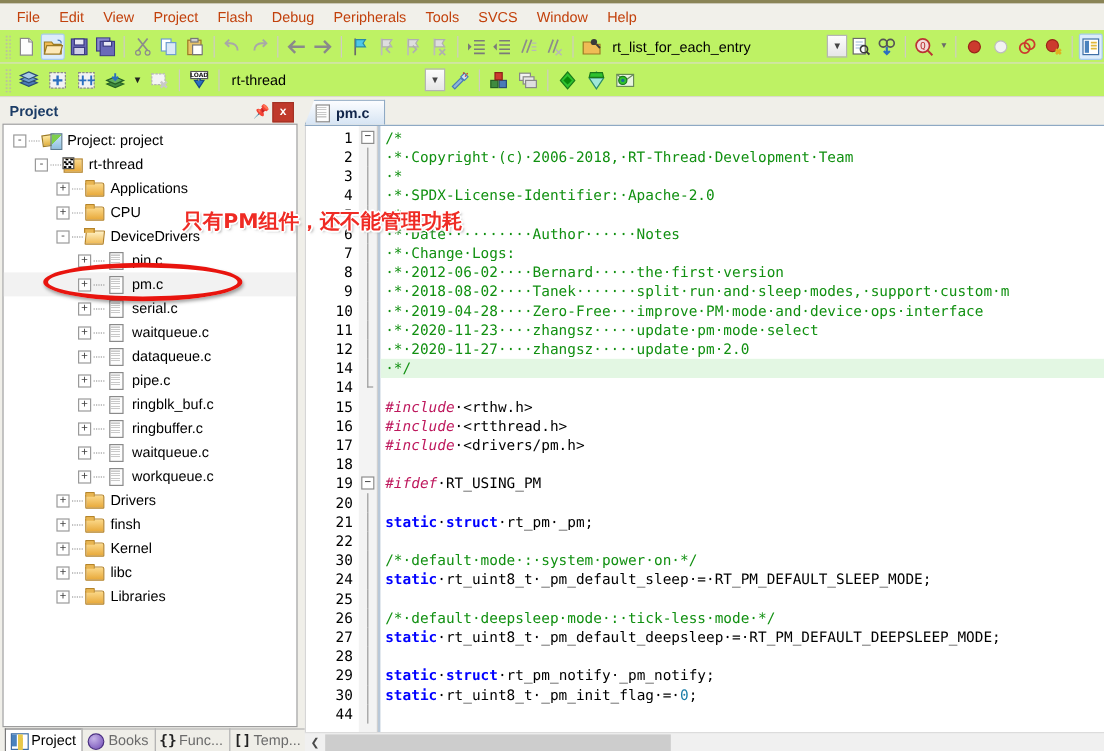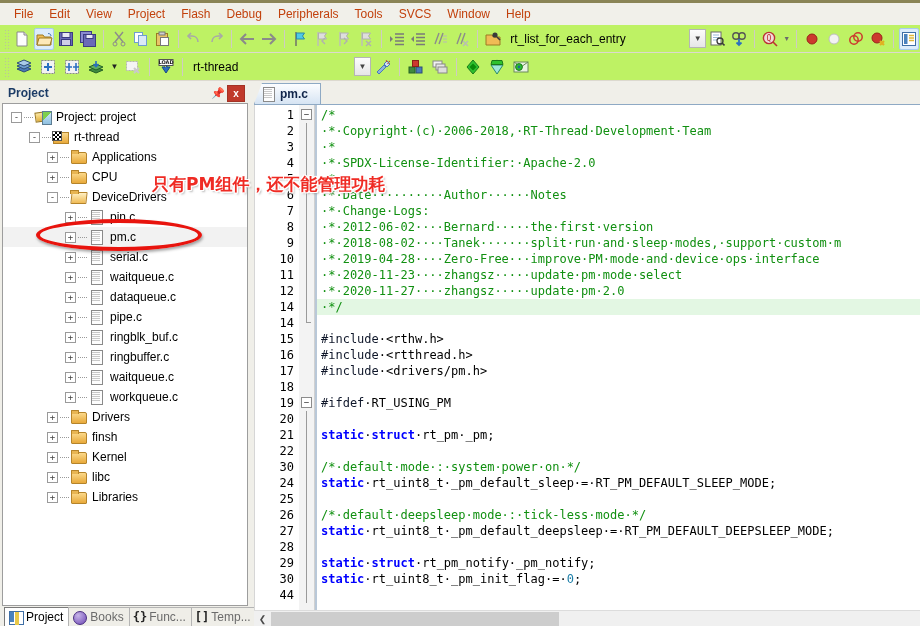--- a/index.html
+++ b/index.html
@@ -436,21 +436,21 @@
     background: #9a9a9a;
   }
   .foldend {
     position: absolute;
     left: 7px; top: 0;
     width: 5px; height: 8px;
     border-left: 1px solid #9a9a9a;
     border-bottom: 1px solid #9a9a9a;
   }
   .c-com { color: #119011; }
-  .c-pre { color: #0f172a; }
+  .c-pre { color: #be185d; font-style: italic; }
   .c-str { color: #000000; }
   .c-kw  { color: #0000ff; font-weight: bold; }
   .c-num { color: #1b7ea8; }
   .c-txt { color: #000000; }
 
   .hscroll {
     height: 16px;
     flex: 0 0 auto;
     background: #f0f0f0;
     border-top: 1px solid #dcdcdc;

